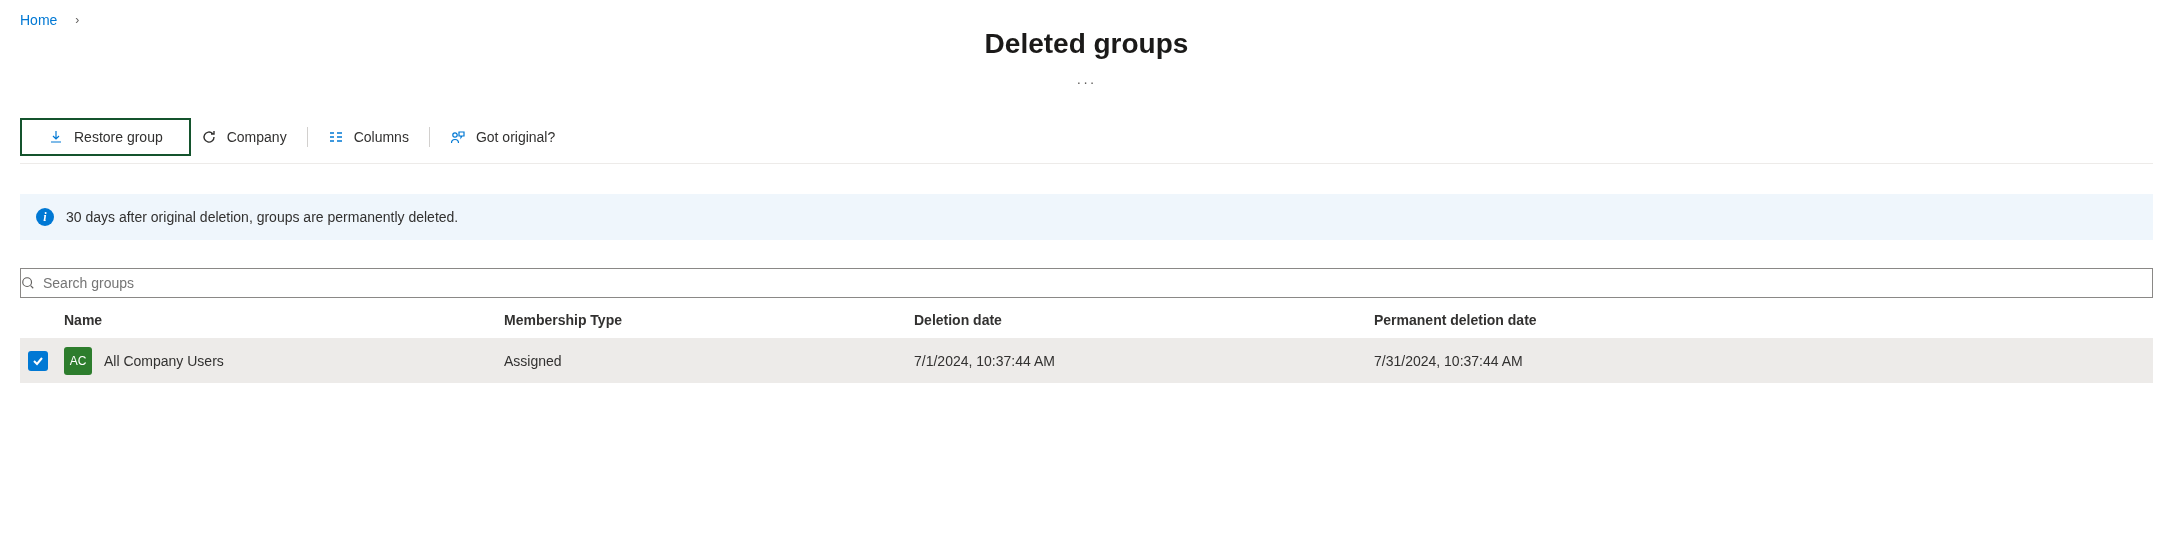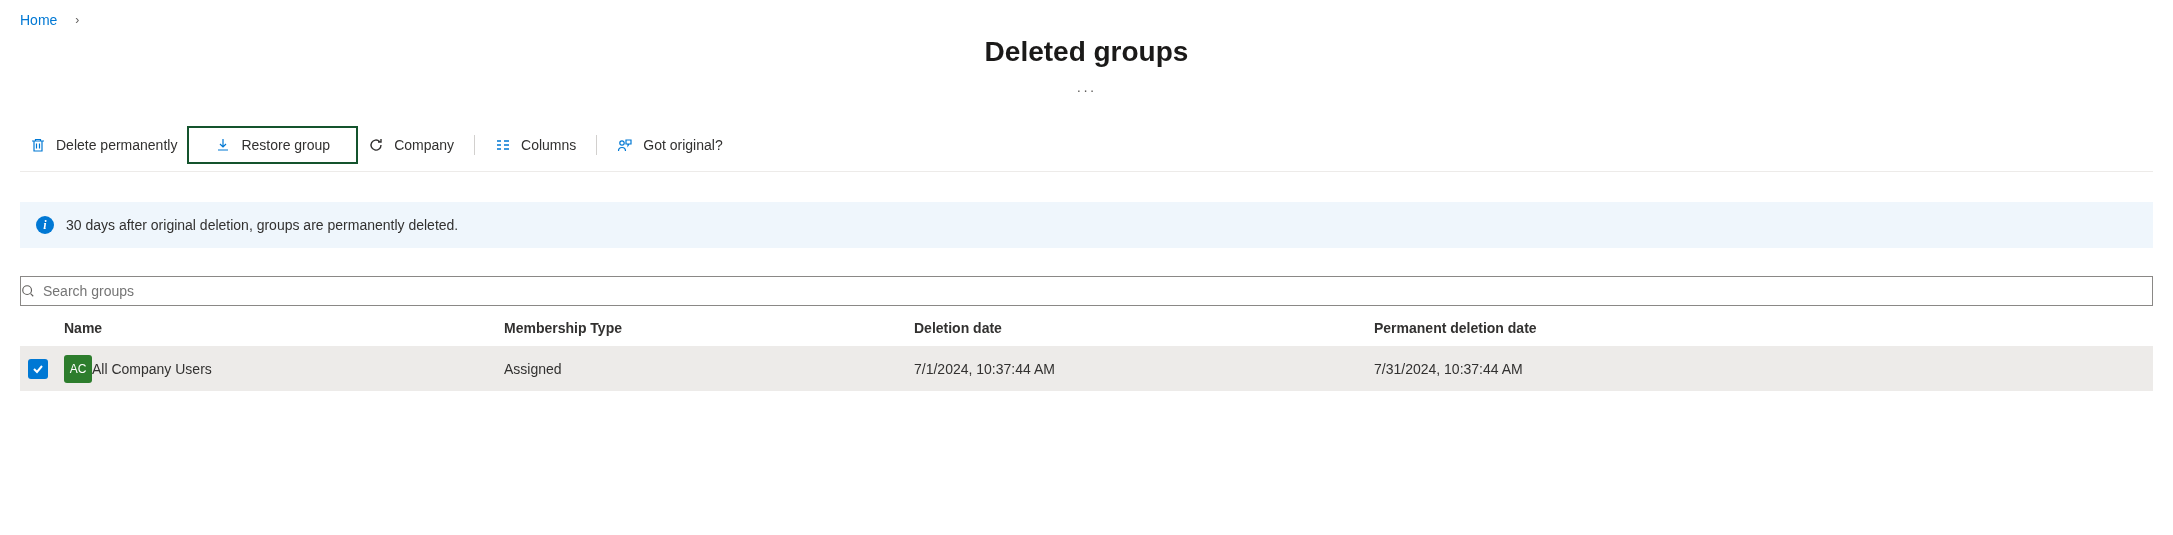--- a/index.html
+++ b/index.html
@@ -7,21 +7,21 @@
       font-family: "Segoe UI", -apple-system, BlinkMacSystemFont, sans-serif;
       font-size: 14px;
       color: #323130;
       background: #ffffff;
       padding: 12px 20px 0 20px;
     }
     .breadcrumb {
       display: flex;
       align-items: center;
       gap: 18px;
-      margin-bottom: 8px;
+      margin-bottom: 0;
       font-size: 14px;
     }
     .breadcrumb-home {
       color: #0078d4;
       cursor: pointer;
     }
     .breadcrumb-sep {
       color: #605e5c;
       font-size: 12px;
     }
@@ -147,20 +147,21 @@
       color: #fff;
       font-size: 12px;
       display: flex;
       align-items: center;
       justify-content: center;
       border-radius: 3px;
     }
     .name-cell {
       display: flex;
       align-items: center;
+      gap: 12px;
     }
     .col-check { width: 36px; }
     .col-name { width: 440px; padding-left: 0; }
     .col-membership { width: 410px; }
     .col-deletion { width: 460px; }
     svg { display: block; }
   </style>
 </head>
 <body>
 
@@ -168,28 +169,20 @@
   <span class="breadcrumb-home">Home</span>
   <span class="breadcrumb-sep">›</span>
 </div>
 
 <div class="page-title-row">
   <h1 class="page-title">Deleted groups</h1>
   <span class="title-ellipsis">···</span>
 </div>
 
 <div class="toolbar">
-  <button class="toolbar-btn">
-    <span>
-      <svg width="16" height="16" viewBox="0 0 16 16" fill="none" stroke="#0078d4" stroke-width="1.2">
-        <path d="M2 4h12M5.5 4V2.5h5V4M4 4v10h8V4M6.5 6.5v5M9.5 6.5v5"></path>
-      </svg>
-    </span>
-    <span>Delete permanently</span>
-  </button>
 
   <span class="highlight-box">
     <button class="toolbar-btn">
       <span>
         <svg width="16" height="16" viewBox="0 0 16 16" fill="none" stroke="#0078d4" stroke-width="1.2">
           <path d="M8 2v8M5 7l3 3 3-3M3 13h10"></path>
         </svg>
       </span>
       <span>Restore group</span>
     </button>

